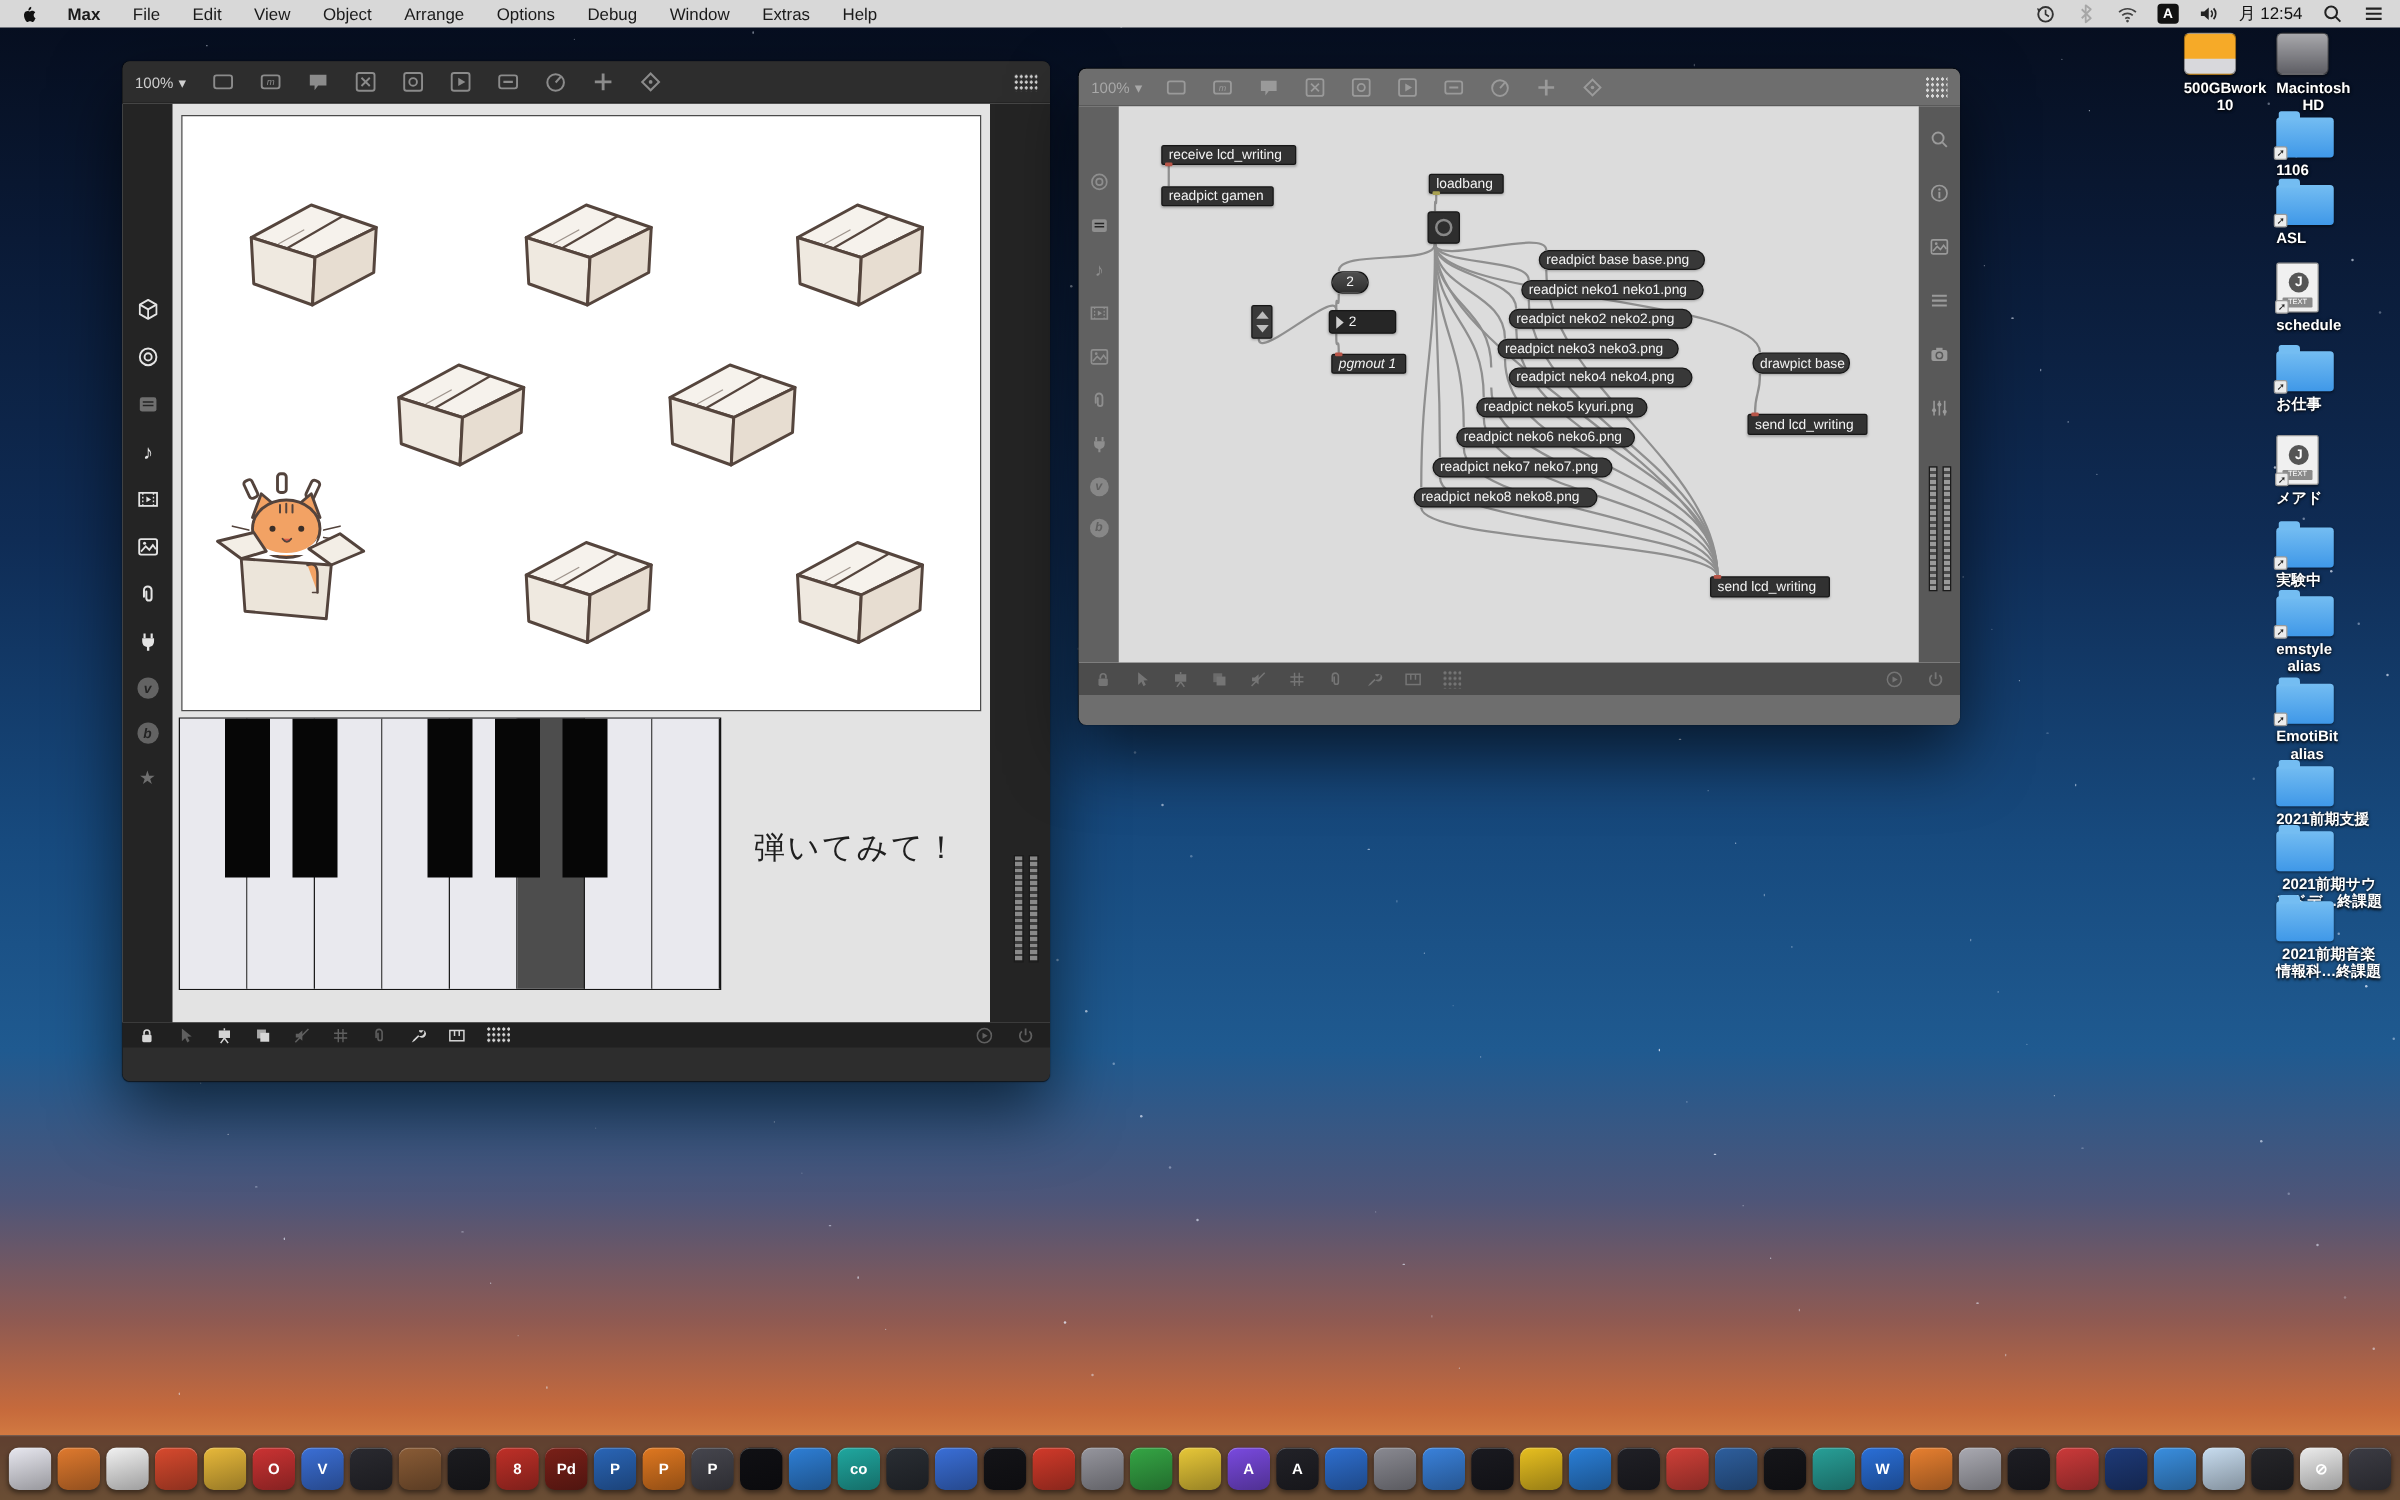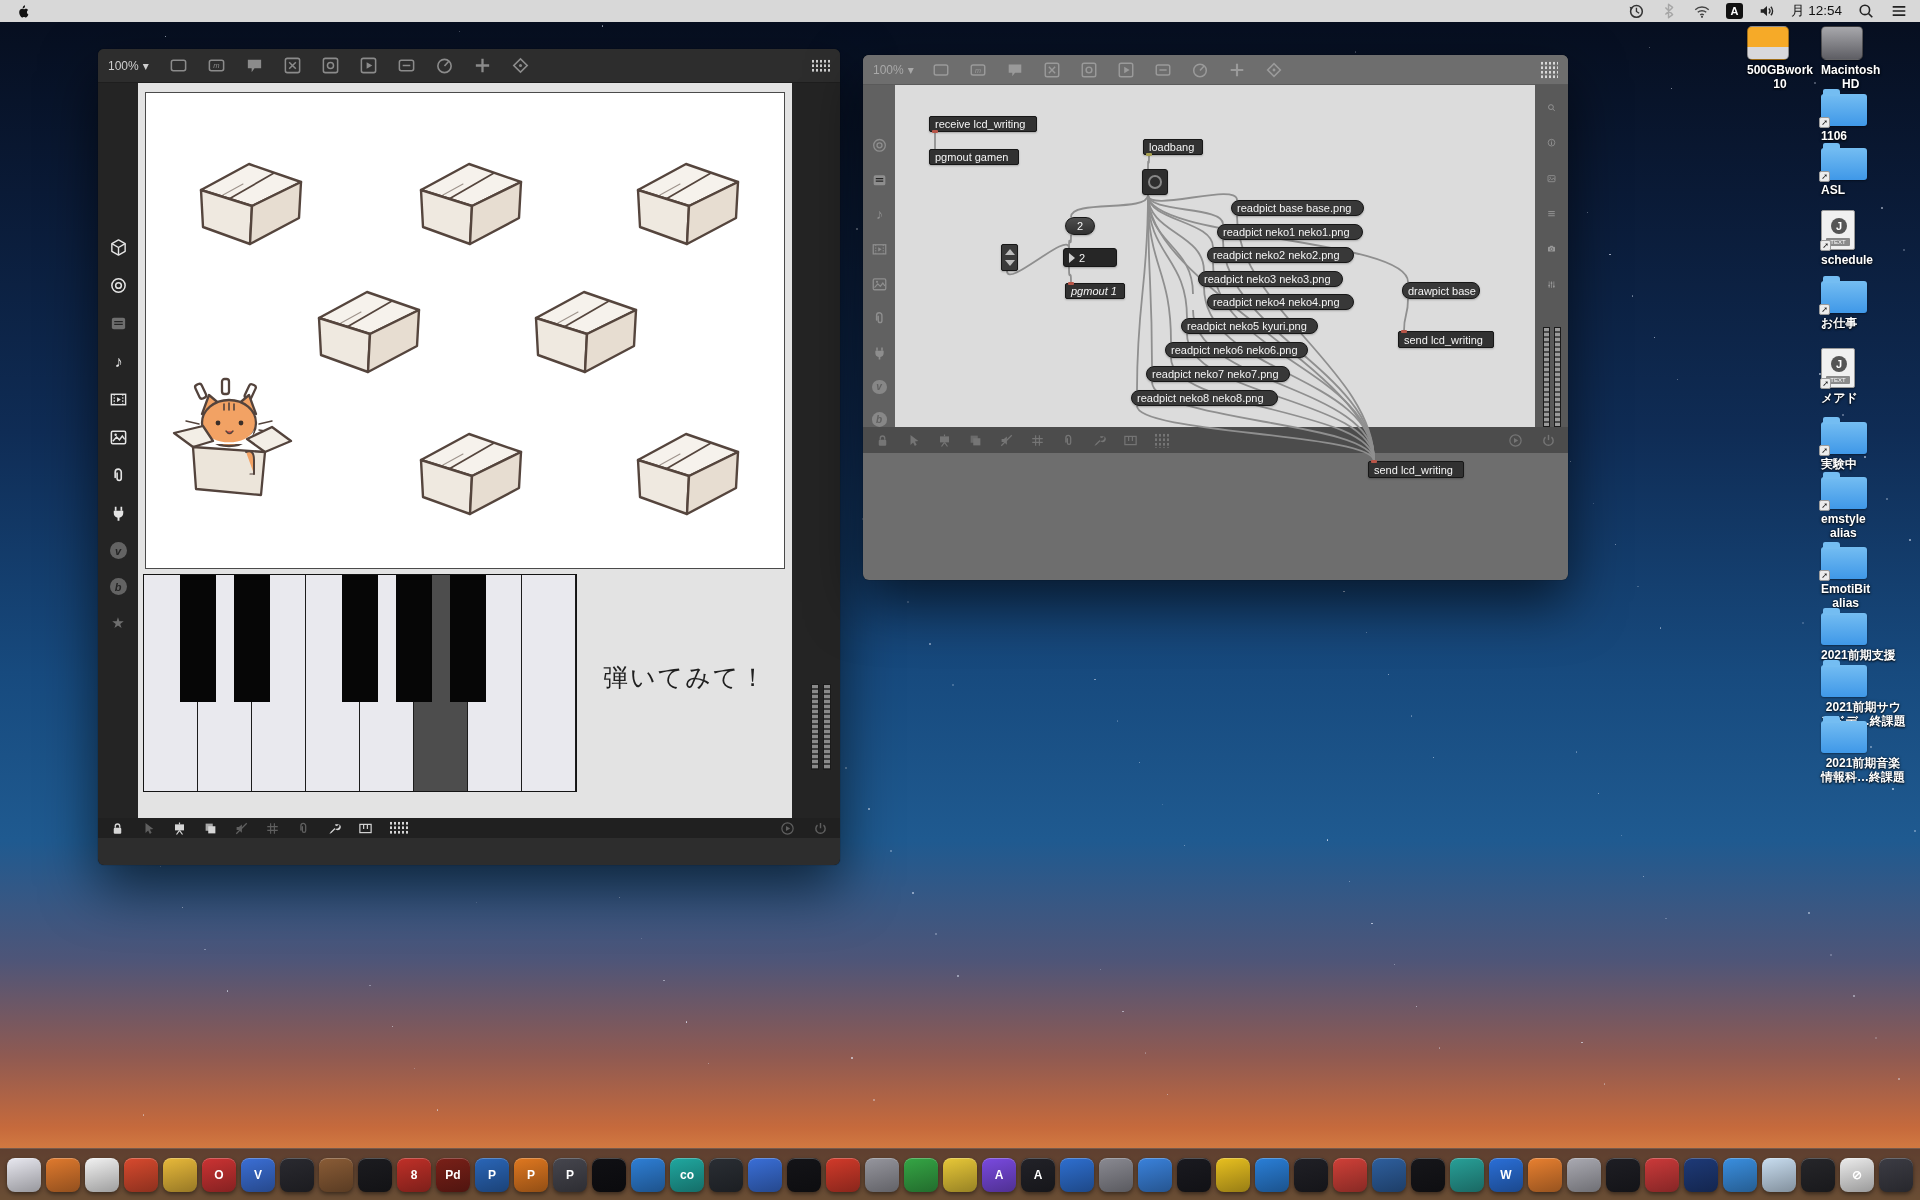--- a/index.html
+++ b/index.html
@@ -71,21 +71,21 @@
   .g-bottom .right-group { margin-left:auto; display:flex; gap:18px; }
 
   
   #win-rev { left:863px; top:55px; width:705px; height:525px; background:#6e6e6e; }
   #win-rev .titlebar { height:24px; background:#eeeeee; }
   #win-rev .wtitle { color:#8e8e8e; font-weight:bold; }
   #win-rev .light { background:#cbcbcb; border:1px solid #b2b2b2; }
   .r-toolbar { height:30px; background:#6e6e6e; display:flex; align-items:center; padding:0 10px; gap:18px; border-bottom:1px solid #5a5a5a; }
   .r-toolbar .ti { color:#9a9a9a; width:18px; height:18px; }
   .r-toolbar .zoom-chip { color:#a8a8a8; }
-  .r-content { position:relative; width:705px; height:342px; background:#dcdcdc; }
+  .r-content { position:relative; width:705px; height:445px; background:#dcdcdc; }
   .r-sidebar { position:absolute; left:0; top:0; bottom:0; width:32px; background:#616161; display:flex; flex-direction:column; align-items:center; padding-top:52px; gap:18px; }
   .r-sidebar .sb-ic { width:17px; height:17px; color:#8e8e8e; }
   .r-sidebar .circ { background:#8e8e8e; color:#616161; width:15px; height:15px; font-size:10px; }
   .r-right { position:absolute; right:0; top:0; bottom:0; width:33px; background:#595959; display:flex; flex-direction:column; align-items:center; padding-top:18px; gap:26px; }
   .r-right .sb-ic { width:17px; height:17px; color:#9a9a9a; }
   .r-right .meters { position:static; margin-top:12px; }
   .r-right .meter { width:7px; height:100px; background:repeating-linear-gradient(#9a9a9a 0 3px, #4a4a4a 3px 5px); }
   #rev-canvas { position:absolute; left:32px; top:0; width:640px; height:445px; overflow:hidden; }
   #cords { position:absolute; left:0; top:0; }
   .mx-obj { position:absolute; background:#313131; color:#f4f4f4; border:1px solid #171717; border-radius:2px;
@@ -447,20 +447,33 @@
     <span class="star" style="left: 1802.4px; top: 621.6px; width: 2px; height: 2px; opacity: 0.26;"></span>
     <span class="star" style="left: 601.7px; top: 25.3px; width: 1.3px; height: 1.3px; opacity: 0.63;"></span>
   </div>
 
 <div id="menubar">
   <div class="apple-wrap">
       <svg class="status-ic" style="width:15px;height:15px;color:#111">
         <use href="#i-apple"></use>
       </svg>
     </div>
+  <div id="menu-items" style="display: flex;">
+      <span class="menu-item bold">Max</span>
+      <span class="menu-item">File</span>
+      <span class="menu-item">Edit</span>
+      <span class="menu-item">View</span>
+      <span class="menu-item">Object</span>
+      <span class="menu-item">Arrange</span>
+      <span class="menu-item">Options</span>
+      <span class="menu-item">Debug</span>
+      <span class="menu-item">Window</span>
+      <span class="menu-item">Extras</span>
+      <span class="menu-item">Help</span>
+    </div>
   <div id="menu-status">
     <svg class="status-ic" style="color:#333">
         <use href="#i-history"></use>
       </svg>
     <svg class="status-ic" style="color:#a6a6a6">
         <use href="#i-bt"></use>
       </svg>
     <svg class="status-ic" style="color:#444">
         <use href="#i-wifi"></use>
       </svg>
@@ -824,21 +837,21 @@
           <path d="M292,249 C292,312.5 479,312.5 479,376" fill="none" stroke="#8f8f8f" stroke-width="1.8"></path>
           <path d="M276,273 C276,324.5 479,324.5 479,376" fill="none" stroke="#8f8f8f" stroke-width="1.8"></path>
           <path d="M257,297 C257,336.5 479,336.5 479,376" fill="none" stroke="#8f8f8f" stroke-width="1.8"></path>
           <path d="M242,321 C242,348.5 479,348.5 479,376" fill="none" stroke="#8f8f8f" stroke-width="1.8"></path>
         </svg>
     <div class="mx-obj kind-object" style="left: 34px; top: 31px; width: 108px; height: 16px;">
           <span>receive lcd_writing</span>
           <span class="nub" style="background: rgb(184, 85, 72); left: 2px; bottom: -2px;"></span>
         </div>
         <div class="mx-obj kind-object" style="left: 34px; top: 64px; width: 90px; height: 16px;">
-          <span>pgmout gamen</span>
+          <span>readpict gamen</span>
         </div>
         <div class="mx-obj kind-object" style="left: 248px; top: 54px; width: 60px; height: 16px;">
           <span>loadbang</span>
           <span class="nub" style="background: rgb(168, 160, 80); left: 2px; bottom: -2px;"></span>
         </div>
         <div class="mx-obj kind-bang" style="left: 247px; top: 84px; width: 26px; height: 26px;">
           <span class="ring"></span>
         </div>
         <div class="mx-obj kind-number" style="left: 170px; top: 132px; width: 30px; height: 18px;">
           <span>2</span>

